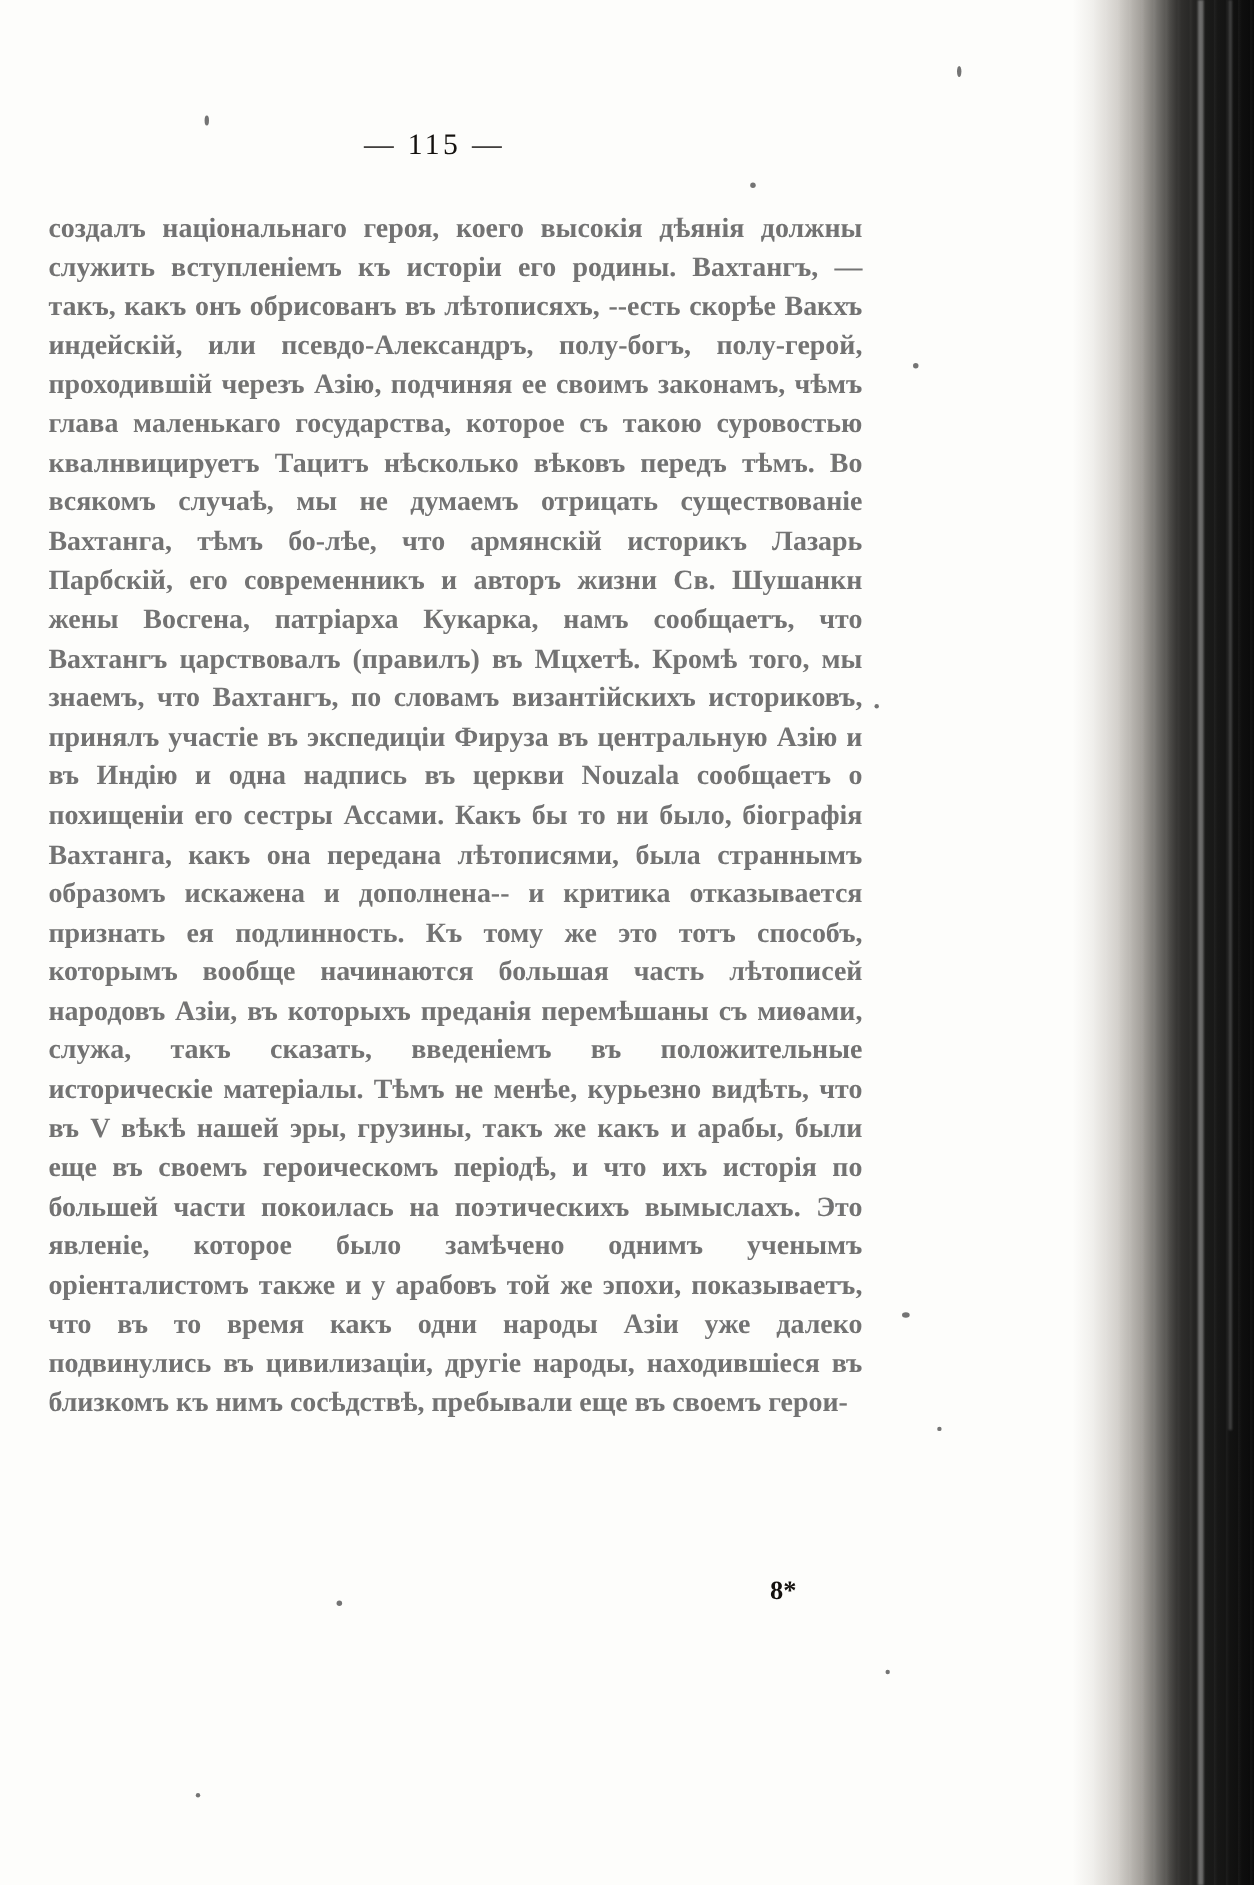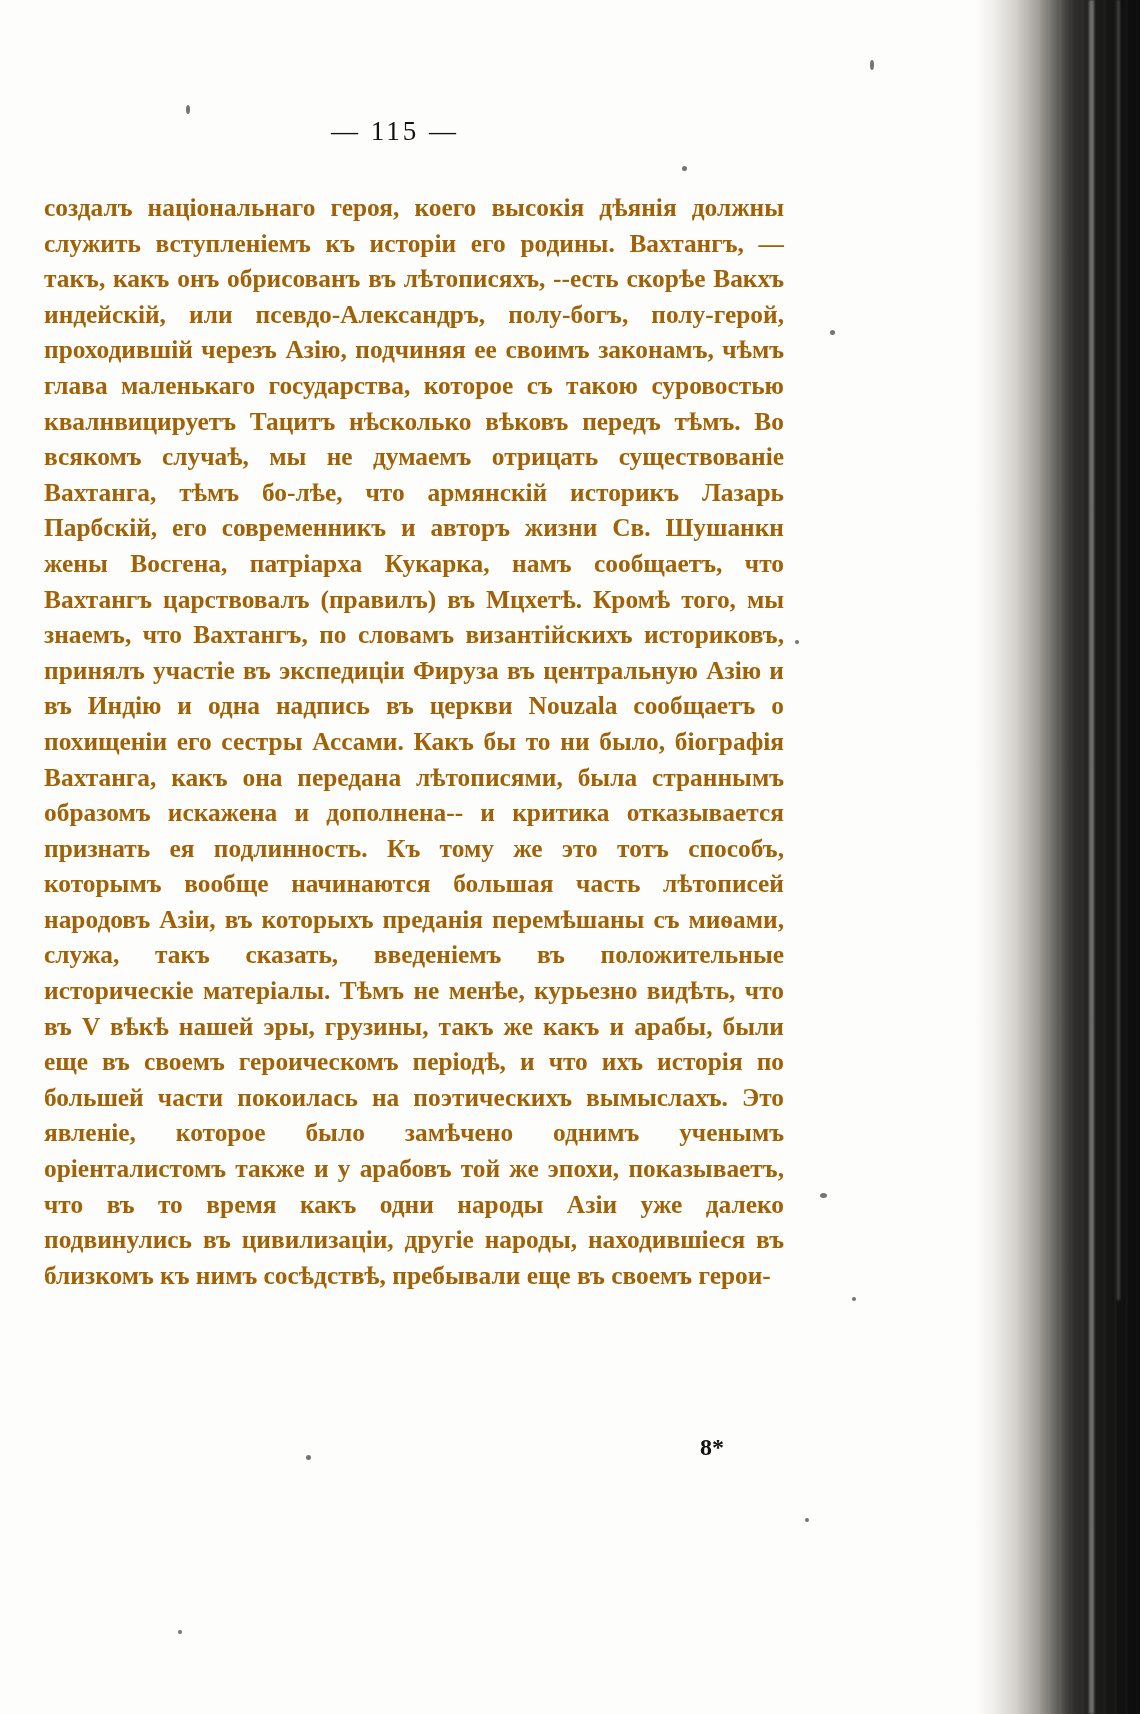--- a/index.html
+++ b/index.html
@@ -94,21 +94,21 @@
     font-family: "Liberation Serif", serif;
   }
 
   .body-text {
     position: absolute;
     left: 44px;
     top: 190px;
     width: 740px;
     font-size: 25.4px;
     line-height: 35.6px;
-    color: #a16207;
+    color: #737373;
     text-align: justify;
     text-justify: inter-word;
     font-family: "Liberation Serif", serif;
     font-weight: 600;
     -webkit-font-smoothing: none;
   }
   .body-text p {
     margin: 0;
     text-indent: 0;
   }

